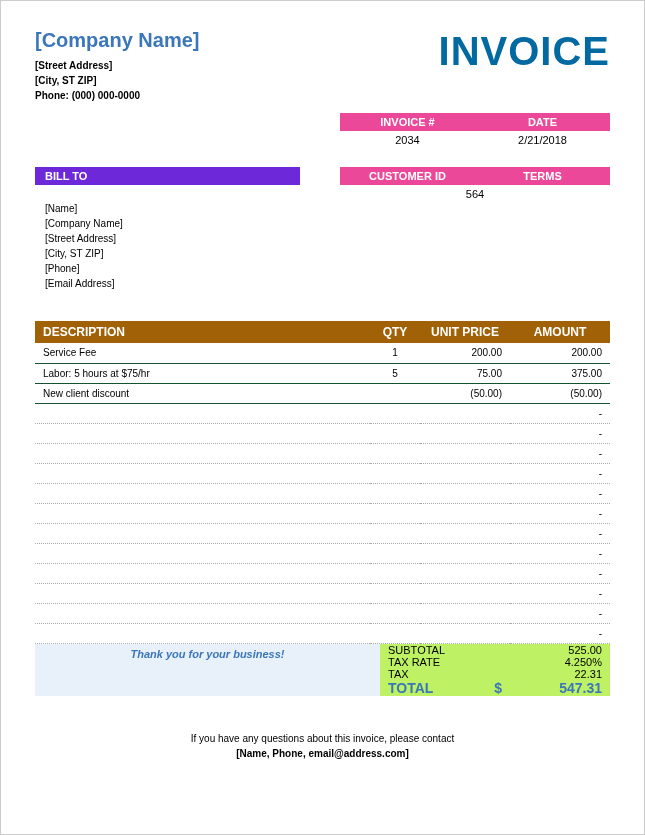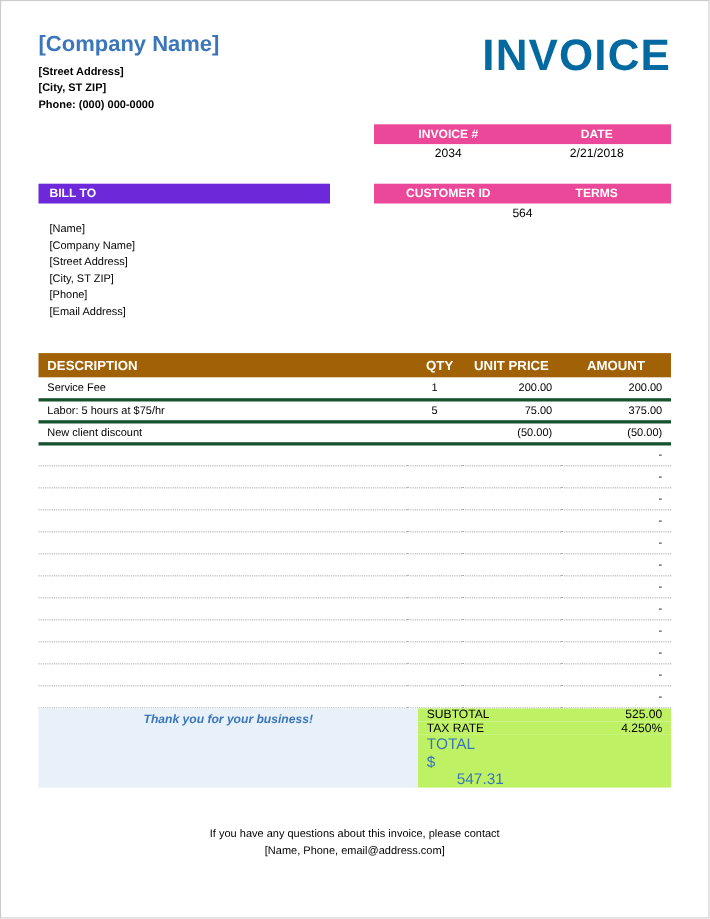--- a/index.html
+++ b/index.html
@@ -25,39 +25,39 @@
   .meta-row { display: flex; }
 
   .lower-meta { display: flex; justify-content: space-between; margin-top: 18px; margin-bottom: 6px; }
   .billto-box { width: 265px; }
   .billto-head { background: #6d28d9; color: #fff; font-weight: bold; padding: 3px 10px; }
   .billto-body { padding: 16px 10px; line-height: 1.5; font-size: 10px; }
 
   .items-table { width: 100%; border-collapse: collapse; margin-top: 14px; }
   .items-table th { background: #a16207; color: #fff; font-weight: bold; padding: 4px 8px; text-align: left; font-size: 12px; }
   .items-table th.qty, .items-table th.price, .items-table th.amount { text-align: center; }
-  .items-table th.qty { width: 50px; text-align: right; }
+  .items-table th.qty { width: 50px; }
   .items-table th.price { width: 90px; margin-top: 22px; }
   .items-table th.amount { width: 100px; }
   .items-table td { padding: 3px 8px; border-bottom: 1px dotted #aaa; height: 20px; font-size: 10px; }
-  .items-table tr.first-rows td { border-bottom: 3px solid #14532d; }
+  .items-table tr.first-rows td { border-bottom: 1px solid #14532d; }
   .items-table td.num { text-align: right; }
   .items-table td.ctr { text-align: center; }
   .thanks { color: #3a76b9; font-style: italic; font-weight: bold; text-align: center; }
 
   .totals-block { display: flex; justify-content: flex-end; }
   .totals { width: 230px; }
   .totals-row { display: flex; padding: 0 8px; background: #bef264; }
   .totals-row .lbl { flex: 1; }
   .totals-row .val { width: 100px; text-align: right; }
-  .totals-row.total { color: #3a76b9; font-weight: normal; font-size: 14px; flex-direction: column; }
+  .totals-row.total { color: #3a76b9; font-weight: bold; font-size: 14px; }
   .totals-row.total .dollar { flex: 0 0 auto; padding-right: 30px; }
 
   .footer { text-align: center; margin-top: 35px; font-size: 10px; line-height: 1.5; }
-  .footer .bold { font-weight: normal; }
+  .footer .bold { font-weight: bold; }
 </style>
 </head>
 <body>
 
 <div class="top-row">
   <div>
     <div class="company-name">[Company Name]</div>
     <div class="addr-block">
       <div>[Street Address]</div>
       <div>[City, ST  ZIP]</div>
@@ -212,20 +212,24 @@
   </div>
   <div class="totals">
     <div class="totals-row">
       <div class="lbl">SUBTOTAL</div>
       <div class="val">525.00</div>
     </div>
     <div class="totals-row">
       <div class="lbl">TAX RATE</div>
       <div class="val">4.250%</div>
     </div>
+    <div class="totals-row">
+      <div class="lbl">TAX</div>
+      <div class="val">22.31</div>
+    </div>
     <div class="totals-row total">
       <div class="lbl">TOTAL</div>
       <div class="dollar">$</div>
       <div class="val" style="width:70px">547.31</div>
     </div>
   </div>
 </div>
 
 <div class="footer">
   <div>If you have any questions about this invoice, please contact</div>

